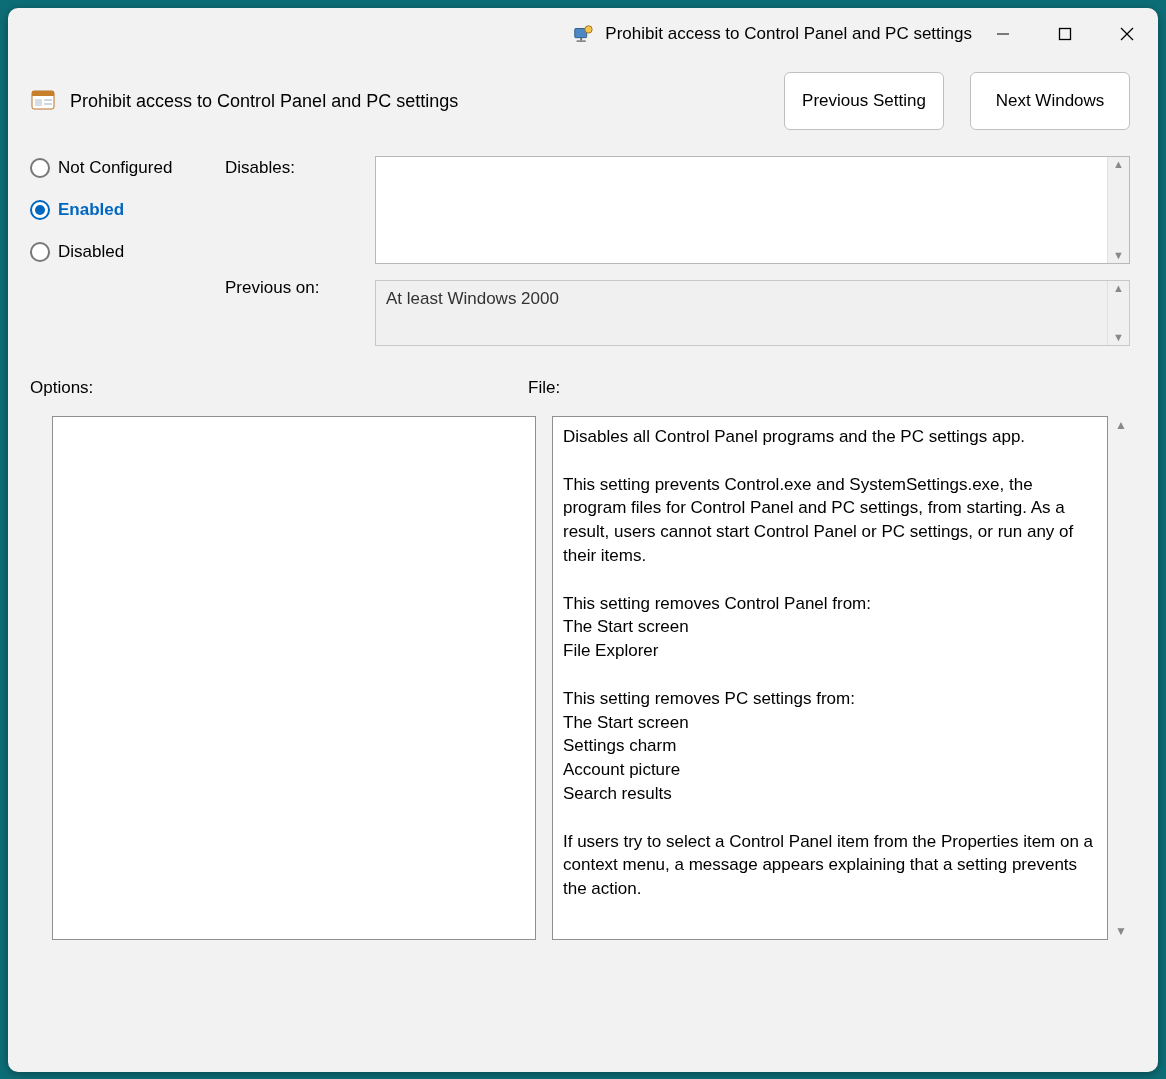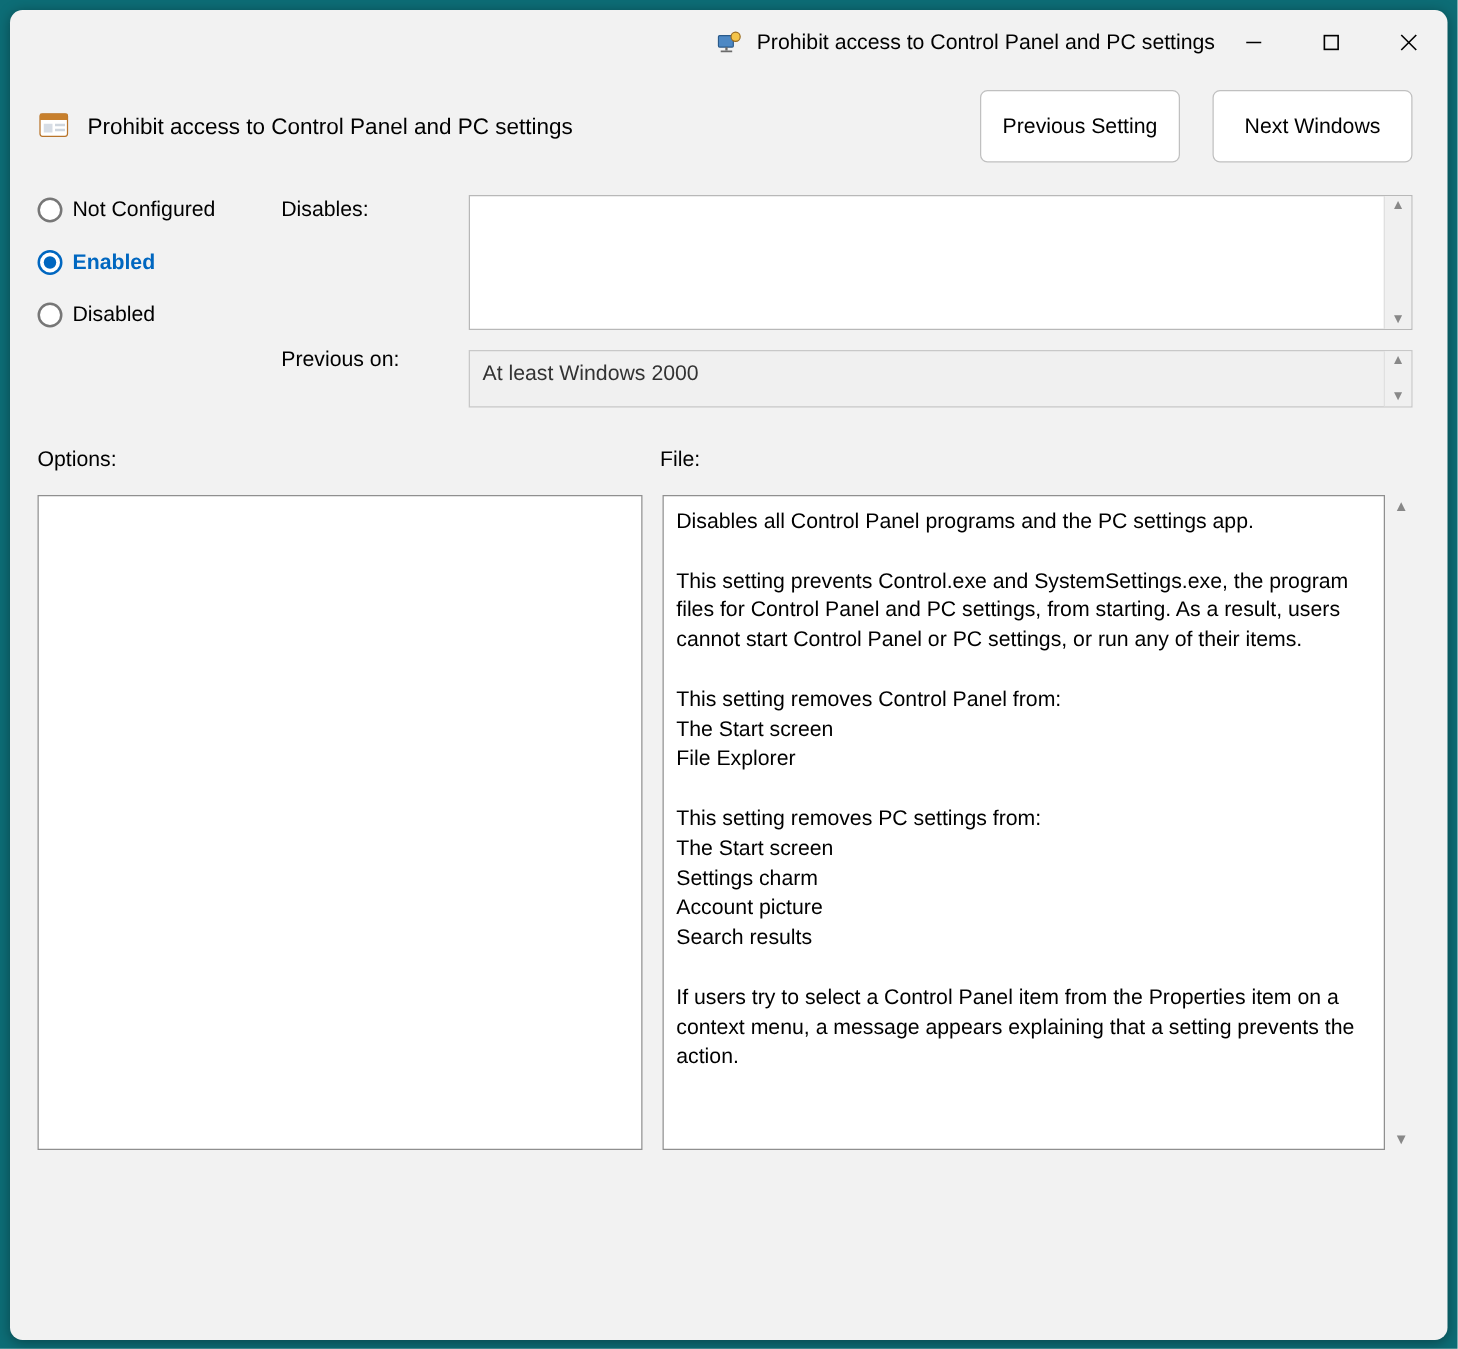--- a/index.html
+++ b/index.html
@@ -162,21 +162,21 @@
   }
   .scroll-stub .arrow {
     font-size: 11px; color: #888;
     line-height: 1;
   }
 
   .supported-box {
     position: relative;
     background: #f0f0f0;
     border: 1px solid #c8c8c8;
-    height: 46px;
+    height: 66px;
     display: flex;
   }
   .supported-box .text {
     flex: 1;
     padding: 8px 10px;
     font-size: 17px;
     color: #333;
   }
 
   .panels-labels {
@@ -185,20 +185,21 @@
     font-size: 17px;
   }
   .panels-labels .left { width: 498px; }
   .panels-labels .right { flex: 1; }
 
   .panels {
     display: flex;
     gap: 16px;
     margin-top: 18px;
     height: 524px;
+    margin-left: 22px;
   }
   .options-panel {
     width: 484px;
     background: #fff;
     border: 1px solid #8f8f8f;
   }
   .help-wrap {
     flex: 1;
     display: flex;
   }

